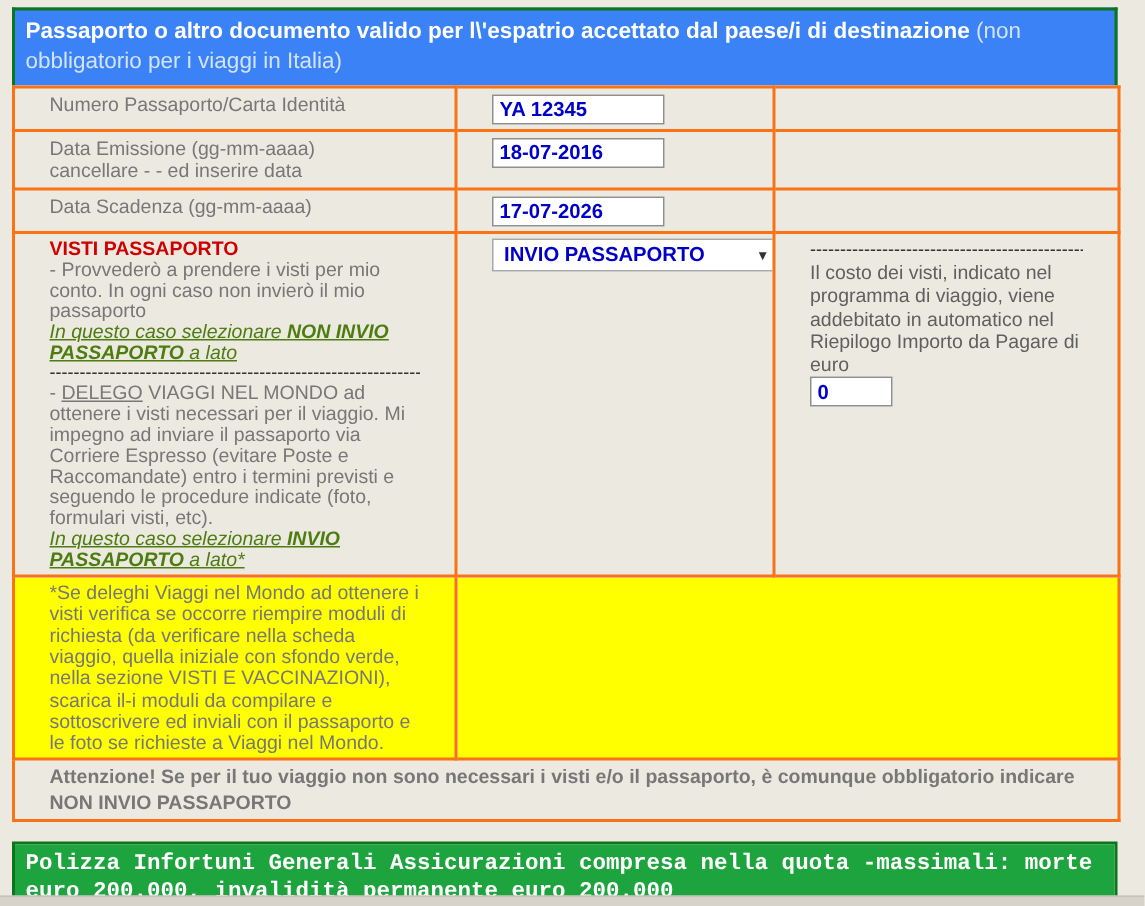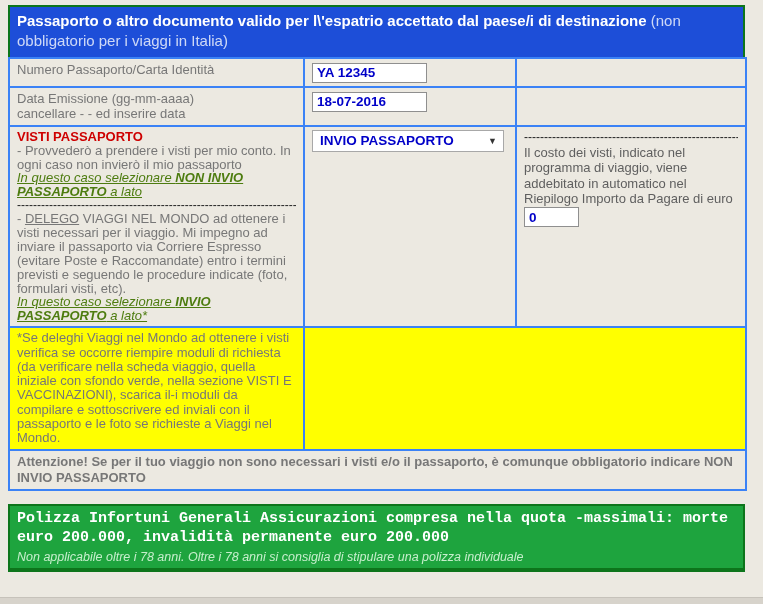--- a/index.html
+++ b/index.html
@@ -7,42 +7,42 @@
   body {
     background: #ece9e1;
     font-family: "Liberation Sans", sans-serif;
     position: relative;
   }
   .wrap { padding: 5px 0 0 8px; }
 
   
   .section-header {
     width: 737px;
-    background: #1d4ed8;
+    background: #3b82f6;
     border: 2px solid #0d751b;
     border-bottom: none;
     padding: 4px 7px 5px 7px;
     font-size: 15px;
     line-height: 1.35;
     color: #fff;
   }
   .section-header b { font-weight: bold; }
   .section-header .soft { font-weight: normal; color: rgba(255,255,255,0.78); }
 
   
   table.form {
     width: 737px;
     border-collapse: collapse;
     table-layout: fixed;
     background: #ece9e1;
   }
   table.form td {
-    border: 2px solid #3b82f6;
+    border: 2px solid #f97316;
     vertical-align: top;
-    padding: 3px 7px;
+    padding: 3px 23px;
     font-size: 13px;
     color: #777;
     overflow: hidden;
   }
   col.c1 { width: 295px; }
   col.c2 { width: 212px; }
   col.c3 { width: 230px; }
 
   tr.r1 td { height: 28px; }
   tr.r2 td { height: 34px; }
@@ -187,20 +187,27 @@
         <div class="label">Data Emissione (gg-mm-aaaa)</div>
         <div class="label">cancellare - - ed inserire data</div>
       </td>
       <td>
             <input class="val" type="text" value="18-07-2016" style="">
           </td>
       <td></td>
     </tr>
 
 
+    <tr class="r4">
+      <td><span class="label">Data Scadenza (gg-mm-aaaa)</span></td>
+      <td>
+            <input class="val" type="text" value="17-07-2026" style="">
+          </td>
+      <td></td>
+    </tr>
 
     <tr>
       <td class="visti-cell">
         <div class="red-bold">VISTI PASSAPORTO</div>
         <div>- Provvederò a prendere i visti per mio conto. In ogni caso non invierò il mio passaporto</div>
         <div class="red-note"><span>In questo caso selezionare </span><b>NON INVIO PASSAPORTO</b><span> a lato</span></div>
         <div class="dashes">--------------------------------------------------------------------------------------------</div>
         <div><span>- </span><span class="u">DELEGO</span><span> VIAGGI NEL MONDO ad ottenere i visti necessari per il viaggio. Mi impegno ad inviare il passaporto via Corriere Espresso (evitare Poste e Raccomandate) entro i termini previsti e seguendo le procedure indicate (foto, formulari visti, etc).</span></div>
         <div class="red-note"><span>In questo caso selezionare </span><b>INVIO PASSAPORTO</b><span> a lato*</span></div>
       </td>

